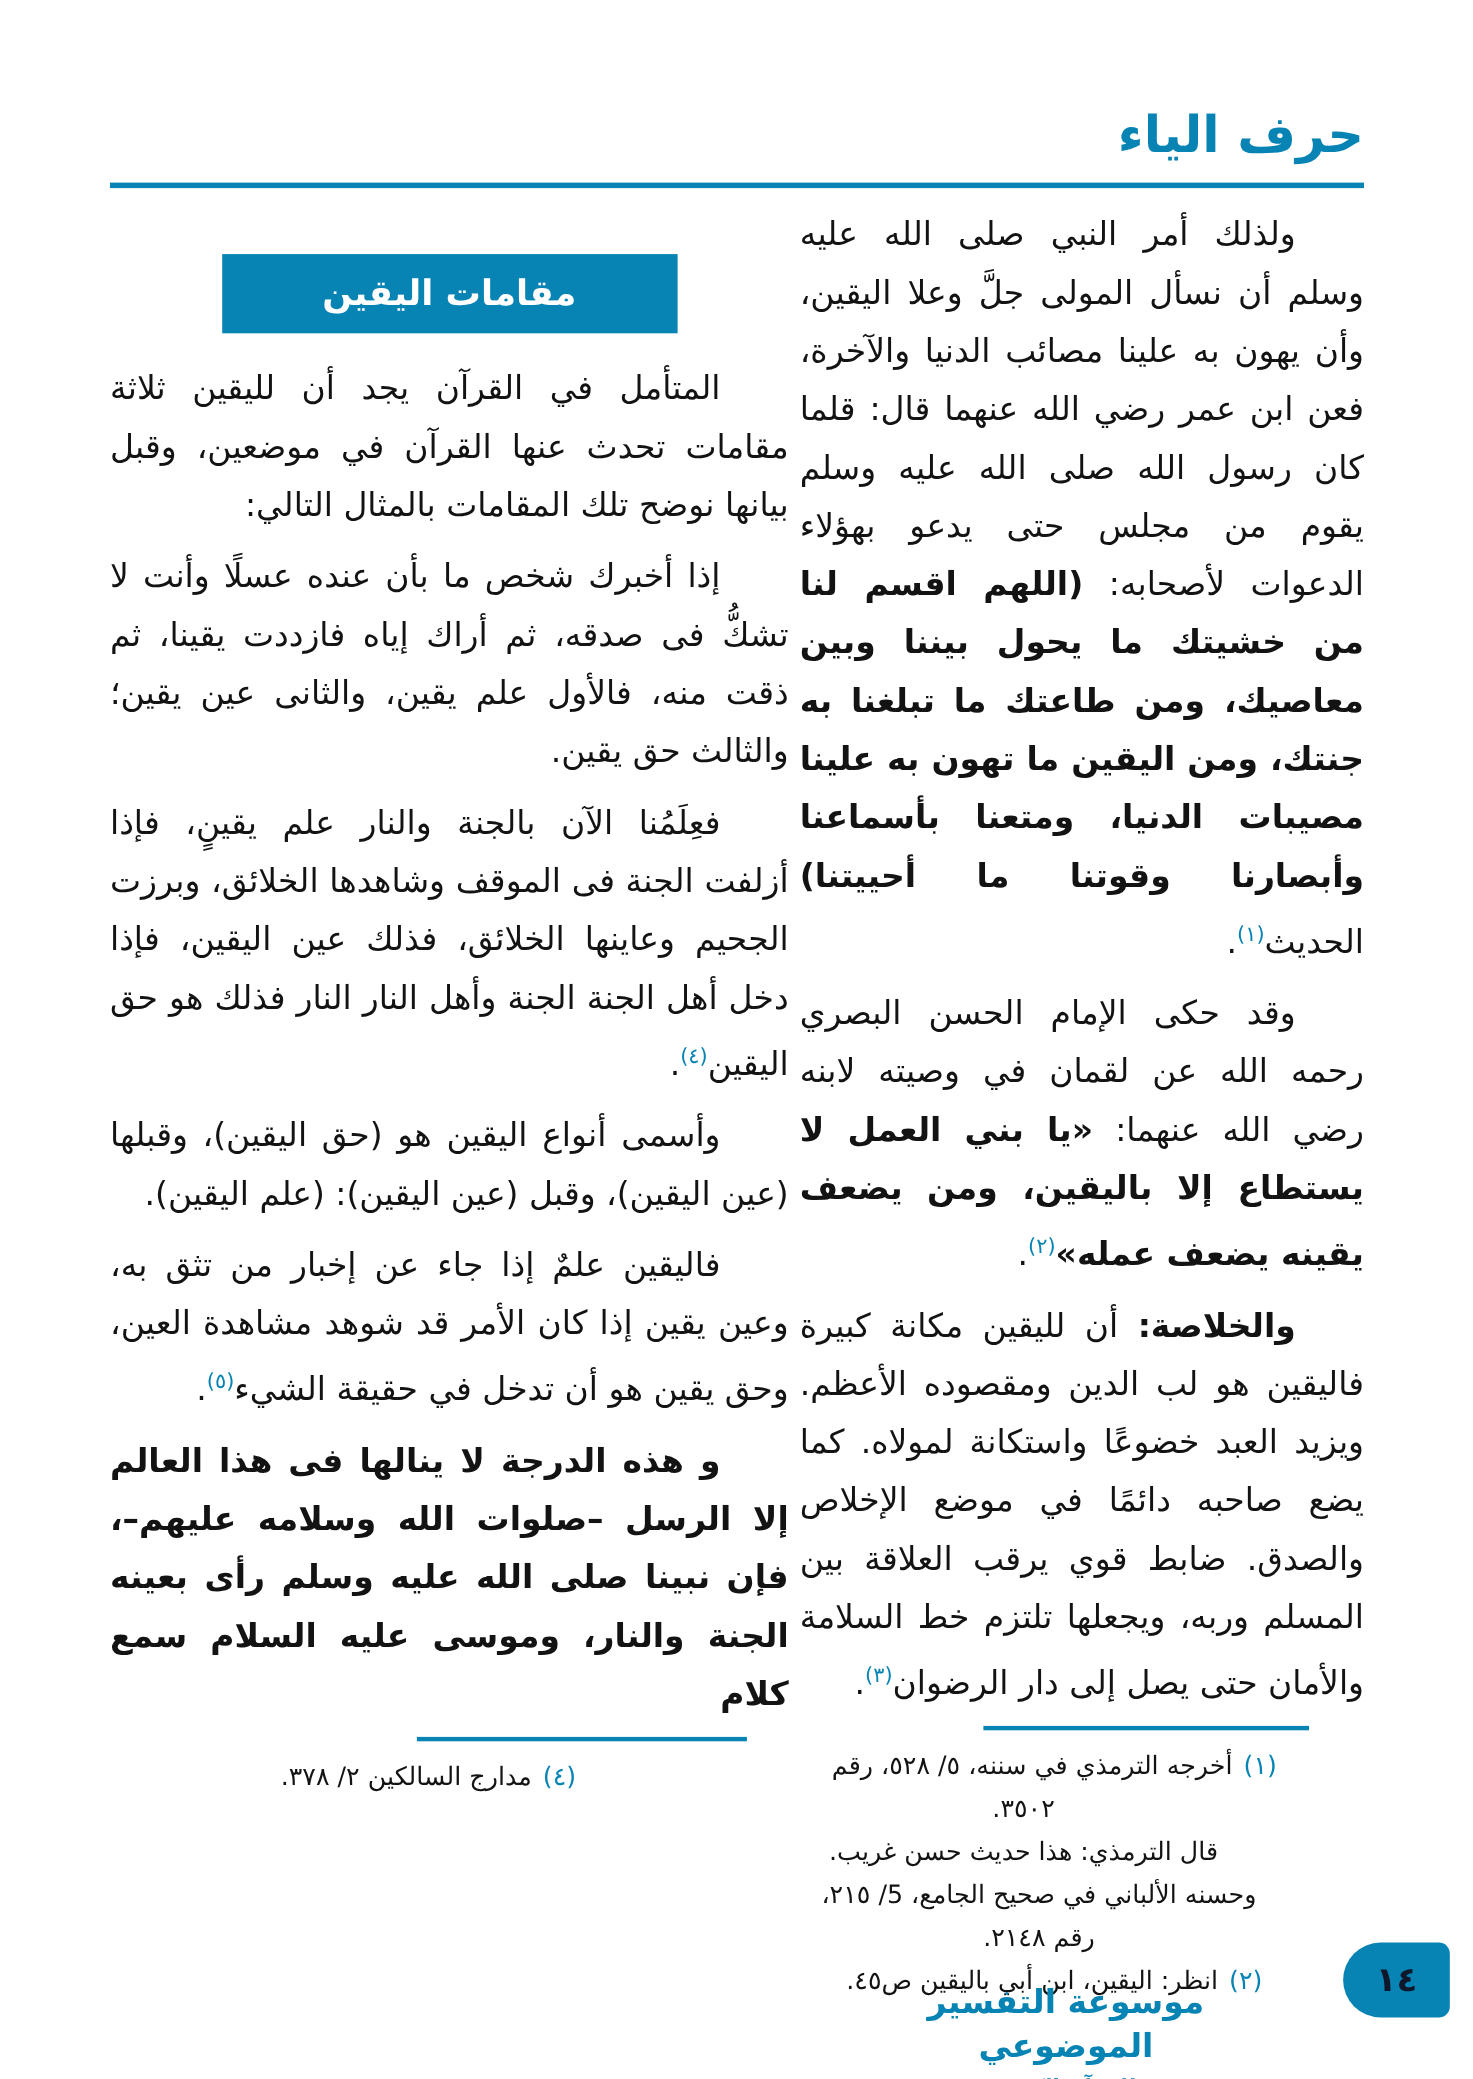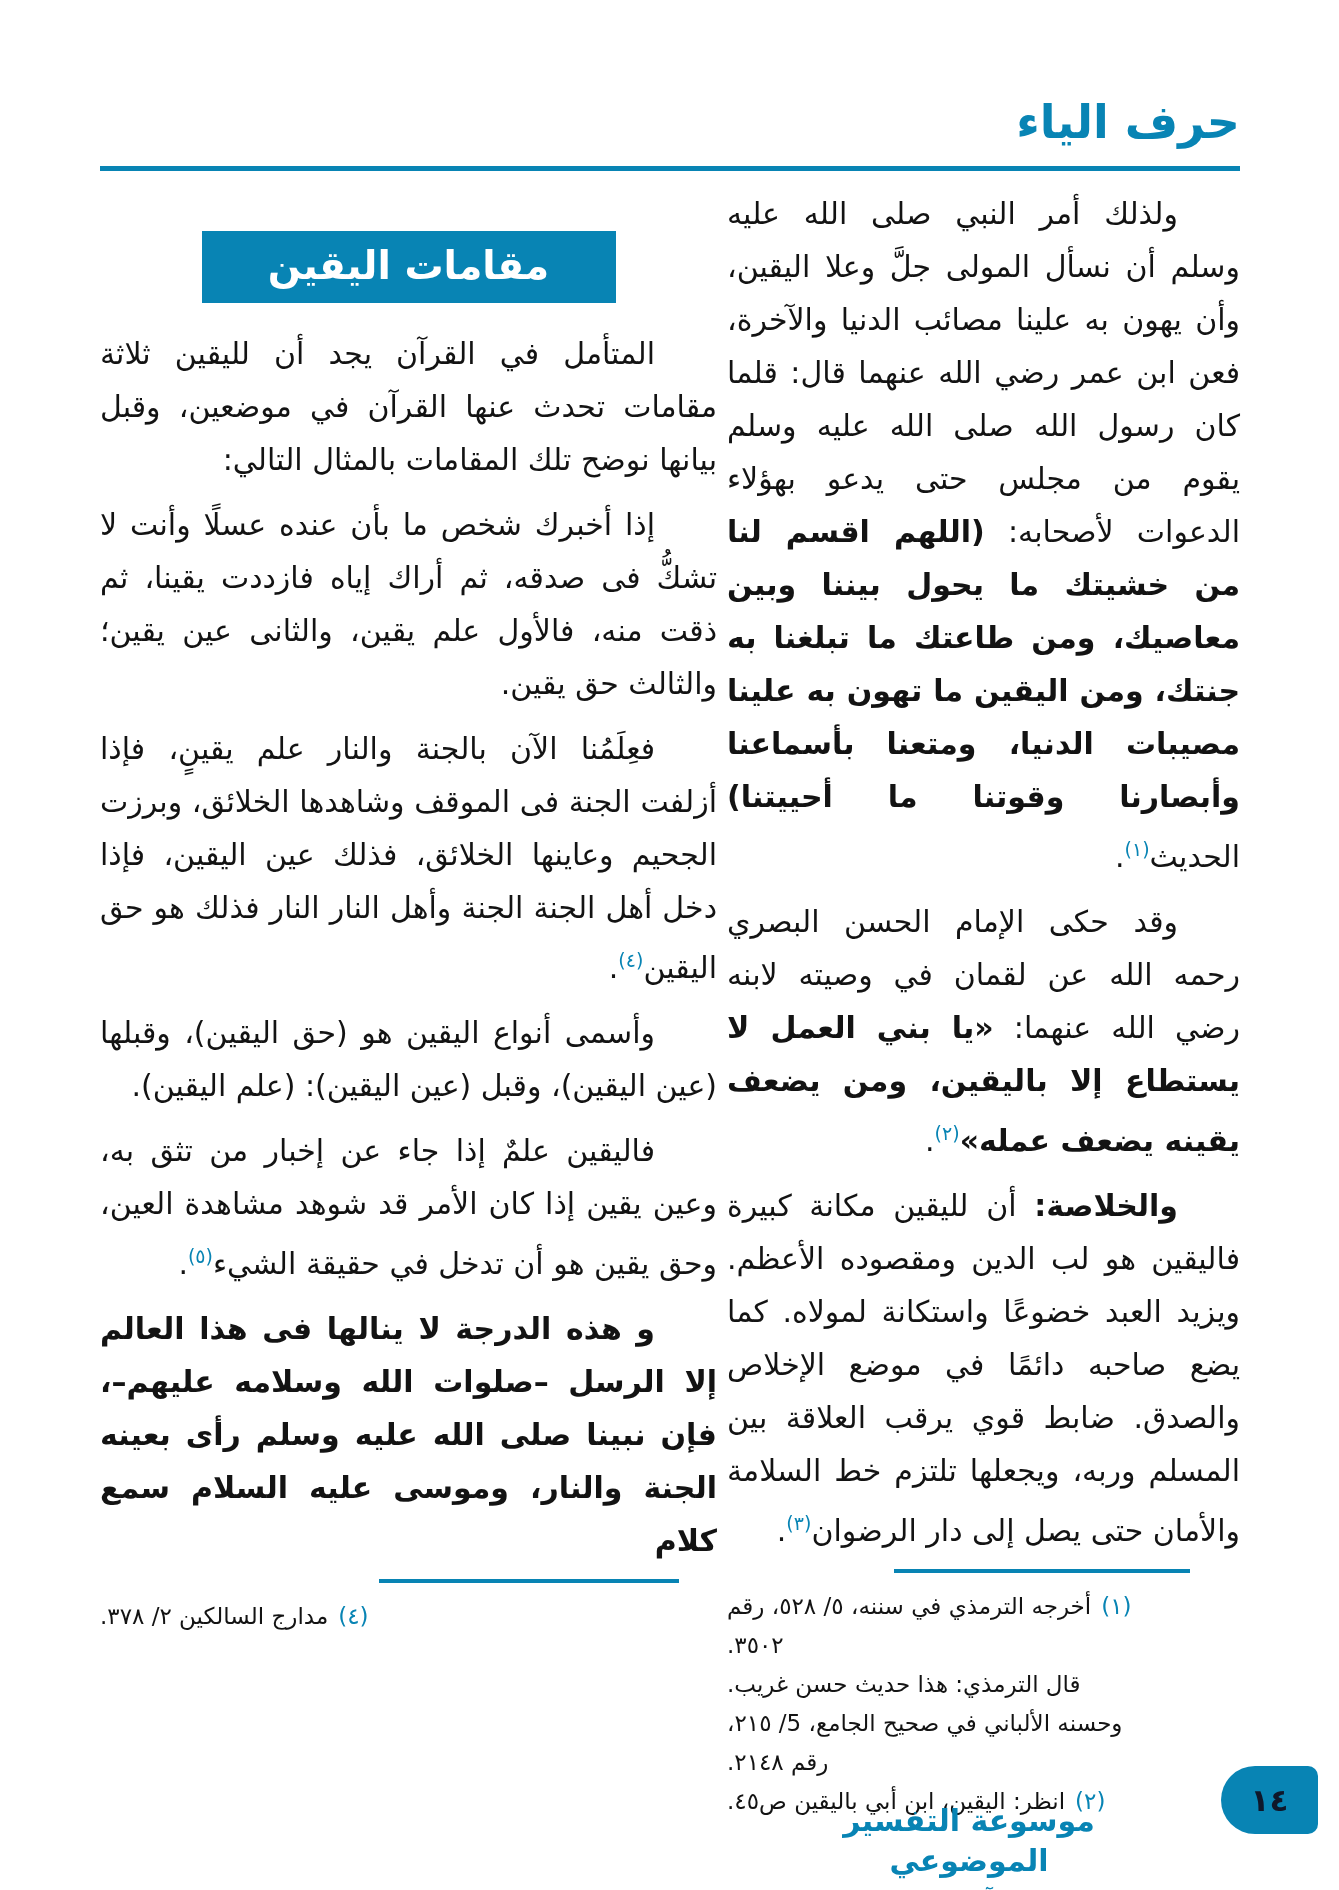--- a/index.html
+++ b/index.html
@@ -28,30 +28,30 @@
     margin:0 0 12px; font-size:30px; line-height:53px;
     text-align:justify; text-indent:62px;
   }
   .bold{ font-weight:bold; }
   .fnref{ color:var(--accent); font-size:19px; vertical-align:11px; font-weight:normal; }
 
   
   .box-title{
     width:414px; margin:44px auto 24px; padding:15px 0 17px;
     background:var(--accent); color:#ffffff;
-    font-size:39px; font-weight:bold; text-align:center; line-height:40px;
+    font-size:32px; font-weight:bold; text-align:center; line-height:40px;
   }
 
   
   .fn-area{ margin-top:12px; }
   .fn-area.right-col-fn{ margin-right:50px; }
   .fn-area.left-col-fn { margin-right:38px; }
   .fn-rule{ height:4px; background:var(--accent); width:296px; margin:0 0 14px auto; }
   .fn-area.left-col-fn .fn-rule{ width:300px; }
-  .fn-line{ font-size:23px; line-height:39px; text-align:left; }
+  .fn-line{ font-size:23px; line-height:39px; text-align:center; }
   .hang{ padding-right:56px; text-indent:-56px; }
   .ind1{ padding-right:56px; }
   .ind2{ padding-right:28px; }
   .fn-marker{ color:var(--accent); margin-left:10px; }
 
   
   .publisher-logo{
     position:absolute; top:1801px; left:808px; width:322px;
     text-align:center; color:var(--accent);
   }

